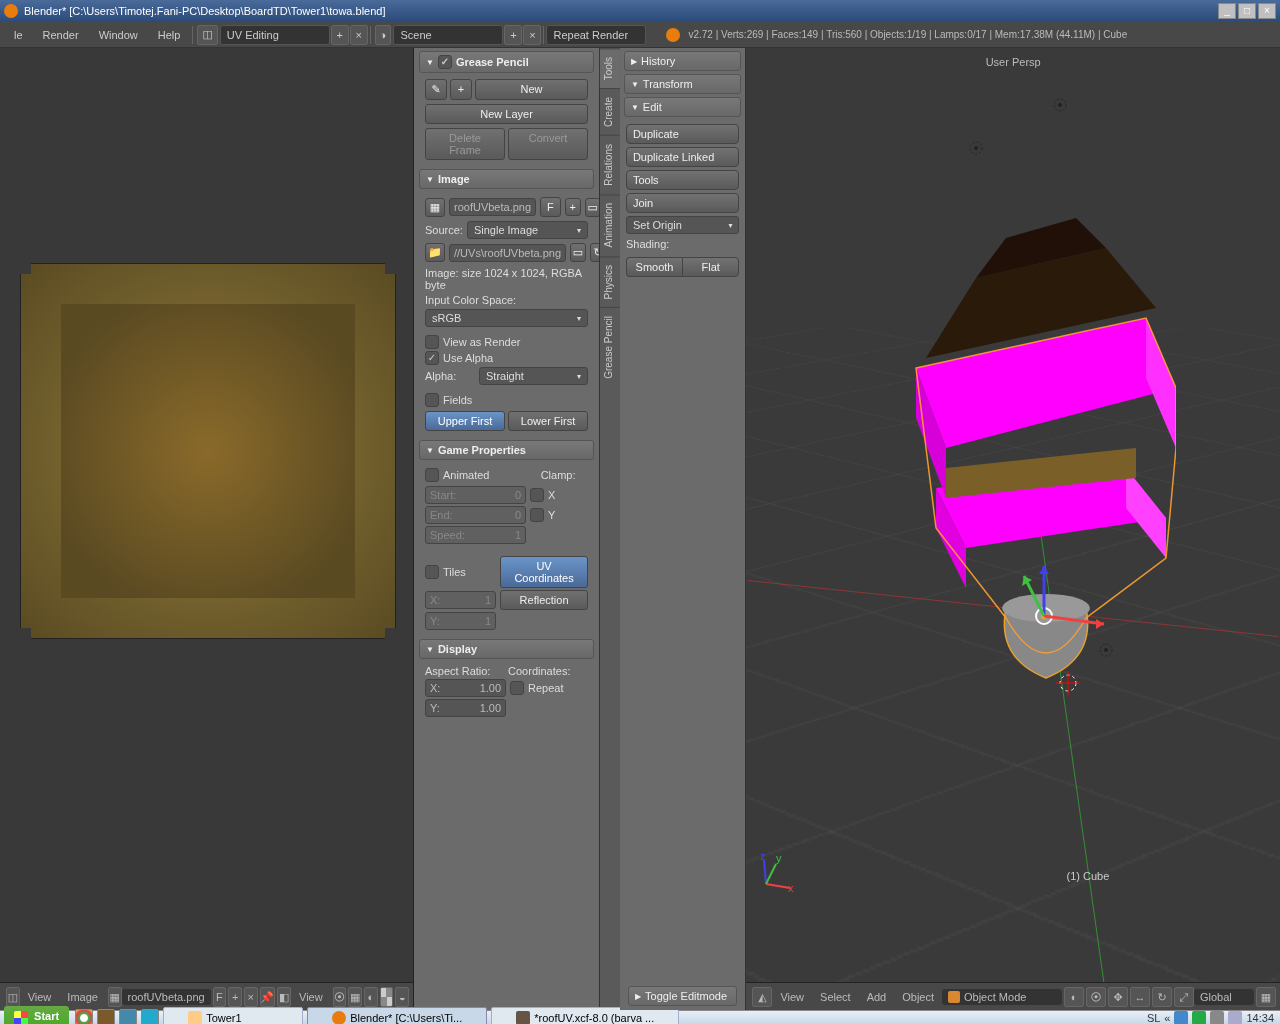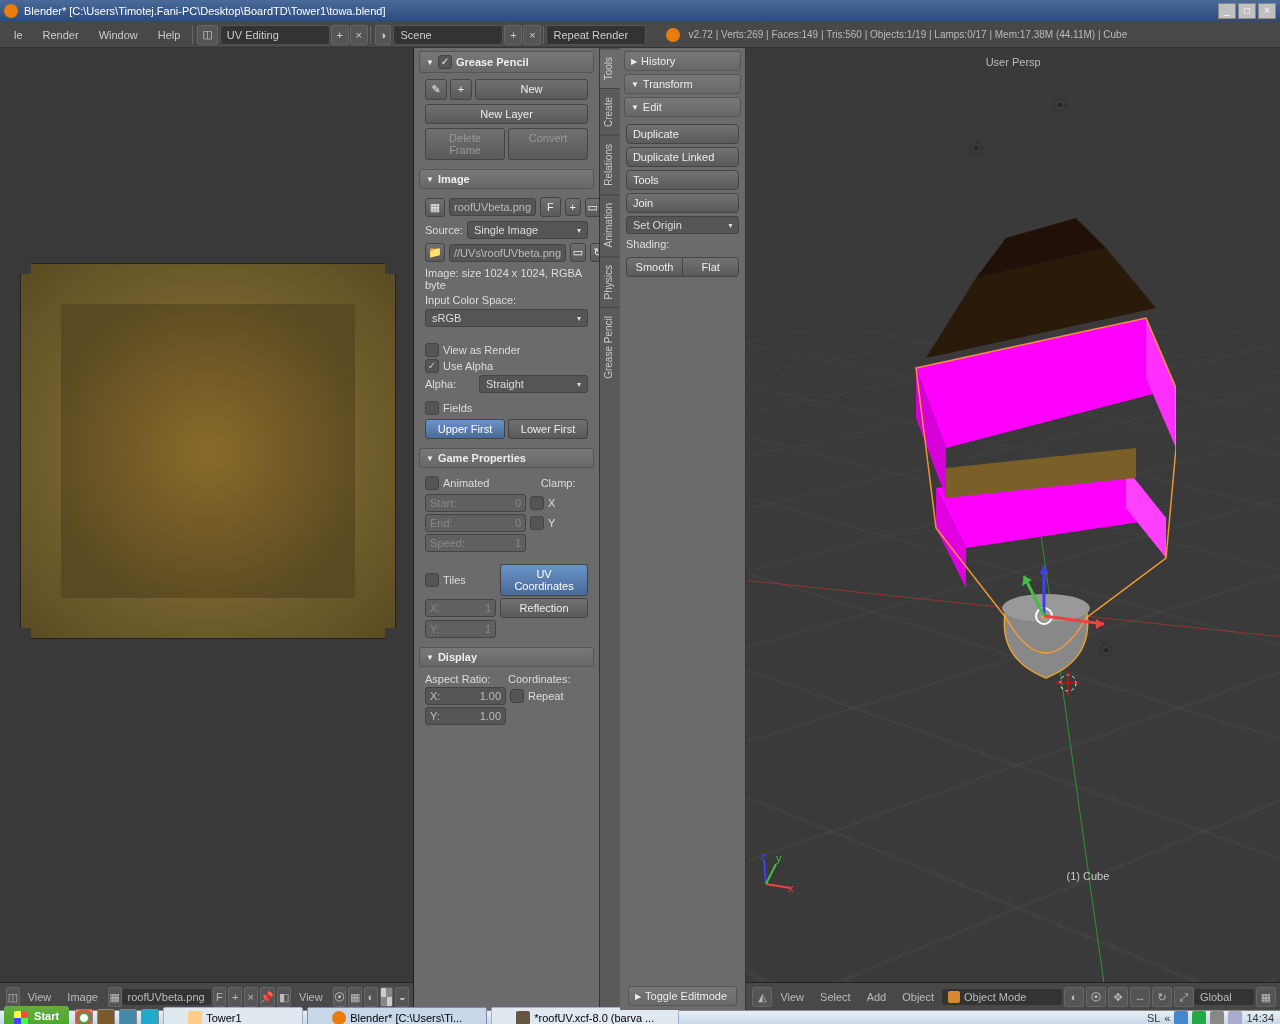--- a/index.html
+++ b/index.html
@@ -186,21 +186,21 @@
           <span class="btn" style="flex:0 0 20px;padding:2px 0">📁</span>
           <span class="numfield" style="text-align:left">//UVs\roofUVbeta.png</span>
           <span class="btn" style="flex:0 0 16px;padding:2px 0">▭</span>
           <span class="btn" style="flex:0 0 16px;padding:2px 0">↻</span>
         </div>
         <div class="label" style="margin:3px 0">Image: size 1024 x 1024, RGBA byte</div>
         <div class="label" style="margin:3px 0">Input Color Space:</div>
         <div class="drop">
             <span>sRGB</span>
           </div>
-        <div class="inputrow" style="margin-top:16px">
+        <div class="inputrow" style="margin-top:8px">
             <span class="chk"></span>
             <span class="label">View as Render</span>
           </div>
         <div class="inputrow">
             <span class="chk on"></span>
             <span class="label">Use Alpha</span>
           </div>
         <div class="inputrow">
           <span class="label" style="width:50px">Alpha:</span>
           <div class="drop" style="flex:1">

